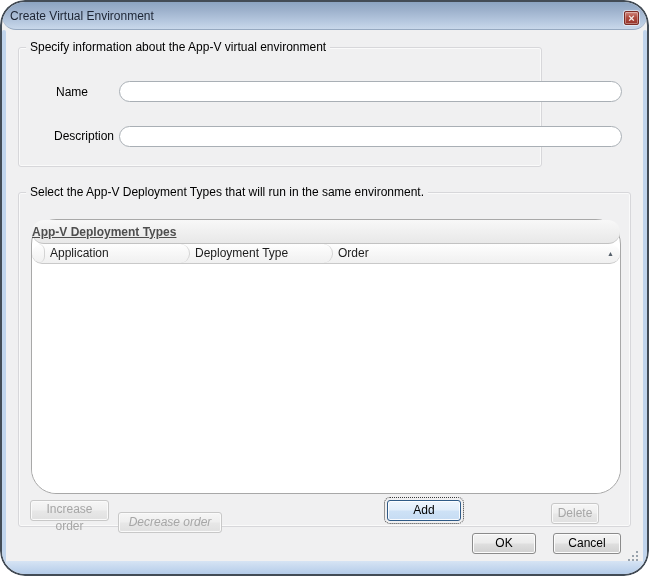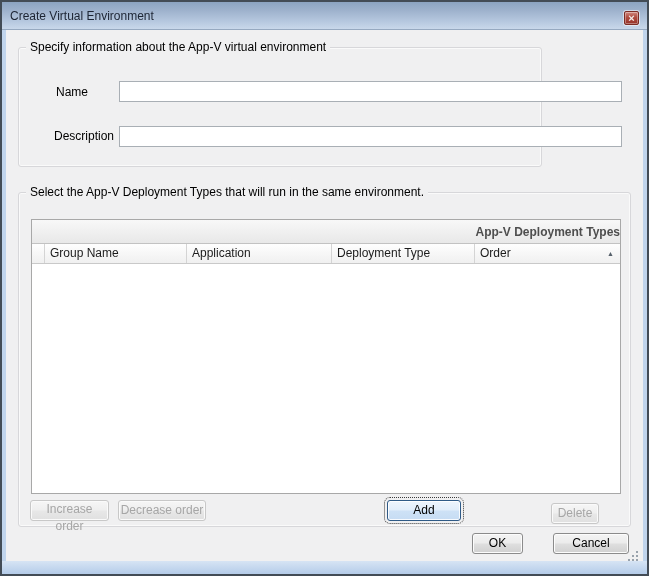--- a/index.html
+++ b/index.html
@@ -1,15 +1,15 @@
 <!DOCTYPE html>
 <html><head>
 <meta charset="utf-8">
 <style>
-  * { margin:0; padding:0; box-sizing:border-box; }
+  * { margin:0; padding:0; box-sizing:border-box;border-radius:25px; }
   body { background:#ffffff; font-family:"Liberation Sans", sans-serif; }
 
   .window {
     position:relative; width:649px; height:576px;
     border:2px solid #434c56; background:#f0f0f1;
     font-size:12px; color:#000; overflow:hidden;
   }
 
   
   .titlebar {
@@ -53,22 +53,22 @@
   }
   .tb-name { top:33px; }
   .tb-desc { top:78px; }
 
   
   .dt-table {
     position:absolute; left:12px; top:26px; width:590px; height:275px;
     border:1px solid #a8a8a8; background:#fff; display:flex; flex-direction:column;
   }
   .dt-title {
-    height:24px; line-height:24px; text-align:right; font-weight:bold; color:#4e4e4e;
-    background:linear-gradient(#f8f8f8, #e8e8e8); border-bottom:1px solid #c2c2c2;
+    height:24px; line-height:24px; text-align:left; font-weight:bold; color:#4e4e4e;
+    background:linear-gradient(#f8f8f8, #e8e8e8); border-bottom:1px solid #c2c2c2;text-decoration:underline;
   }
   .dt-header {
     display:flex; height:20px; border-bottom:1px solid #c9c9c9;
     background:linear-gradient(#fefefe, #f0f0f0);
   }
   .th {
     border-right:1px solid #d4d4d4; line-height:19px; padding-left:5px;
     color:#1c1c1c; overflow:hidden; white-space:nowrap;
   }
   .th-sel  { width:13px; padding-left:0; }
@@ -96,26 +96,26 @@
     background:linear-gradient(#f4f4f4, #ececec 45%, #dedede 55%, #d0d0d0);
     box-shadow:inset 0 0 0 1px #fcfcfc;
   }
   .btn-default {
     border:1px solid #2f5a86; color:#000; cursor:pointer;
     background:linear-gradient(#eef5fd, #e2eefa 45%, #cde1f6 55%, #c6dcf3);
     box-shadow:inset 0 0 0 1px rgba(255,255,255,.85);
     outline:1px dotted #3a3a3a; outline-offset:2px;
   }
   .btn-increase { left:11px;  top:307px; width:79px; }
-  .btn-decrease { left:99px;  top:307px; width:88px; }
+  .btn-decrease { left:99px;  top:319px; width:104px;font-style:italic; }
   .btn-add      { left:368px; top:307px; width:74px; }
   .btn-edit     { left:450px; top:307px; width:72px; }
   .btn-delete   { left:532px; top:310px; width:48px; }
-  .btn-ok       { left:470px; top:531px; width:51px; }
-  .btn-cancel   { left:551px; top:531px; width:76px; }
+  .btn-ok       { left:470px; top:531px; width:64px; }
+  .btn-cancel   { left:551px; top:531px; width:68px; }
 
   
   .resize-grip { position:absolute; left:626px; top:549px; width:12px; height:12px; }
   .resize-grip::before {
     content:""; position:absolute; left:0; top:0; width:2px; height:2px; background:transparent;
     box-shadow: 8px 0 #98a2ac, 8px 4px #98a2ac, 4px 4px #98a2ac,
                 8px 8px #98a2ac, 4px 8px #98a2ac, 0 8px #98a2ac;
   }
 </style>
 </head>
@@ -136,21 +136,20 @@
     <input class="textbox tb-desc" type="text" value="" style="">
   </div>
 
   <div class="groupbox group-deployment">
     <span class="legend">Select the App-V Deployment Types that will run in the same environment.</span>
 
     <div class="dt-table">
       <div class="dt-title">App-V Deployment Types</div>
       <div class="dt-header">
         <div class="th th-sel"></div>
-        <div class="th th-grp">Group Name</div>
         <div class="th th-app">Application</div>
         <div class="th th-dep">Deployment Type</div>
         <div class="th th-ord">
           <span>Order</span>
           <span class="sort-arrow">▲</span>
         </div>
       </div>
       <div class="dt-body"></div>
     </div>
 

